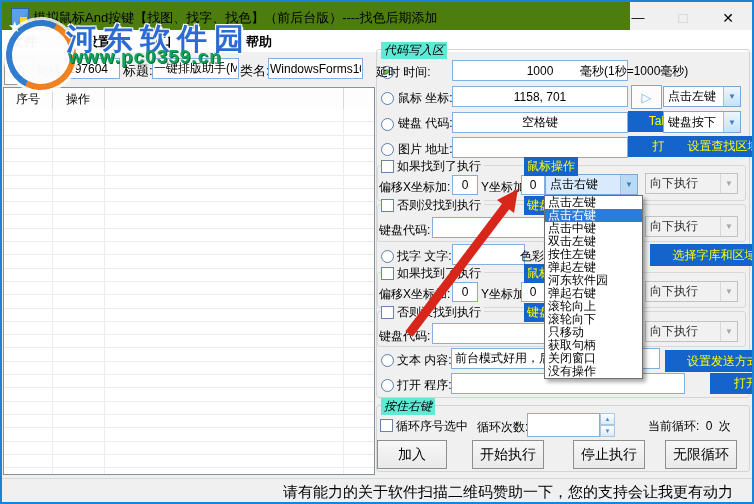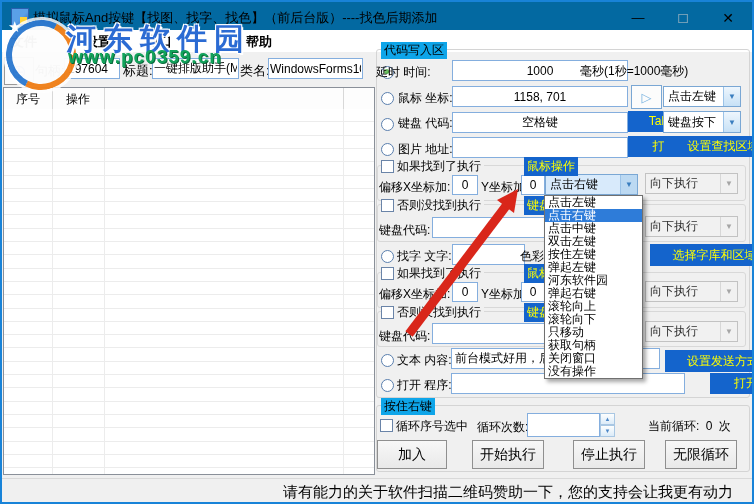--- a/index.html
+++ b/index.html
@@ -1,20 +1,20 @@
 <!DOCTYPE html>
 <html><head>
 <meta charset="utf-8">
 <style>
   html,body{margin:0;padding:0;background:#888;}
   .window{position:relative;width:754px;height:504px;background:#f0f0f0;overflow:hidden;
     font-family:"Liberation Sans","DejaVu Sans",sans-serif;font-size:12px;color:#000;}
   .win-border{position:absolute;inset:0;border:2px solid #1883d8;pointer-events:none;z-index:60;}
   
-  .titlebar{position:absolute;left:2px;top:2px;width:750px;height:28px;background:#0369a1;}
+  .titlebar{position:absolute;left:2px;top:2px;width:628px;height:28px;background:#4d7c0f;}
   .title-text{position:absolute;left:31px;top:7px;font-size:13px;white-space:nowrap;}
   .app-icon{position:absolute;left:9px;top:6px;width:16px;height:16px;background:linear-gradient(135deg,#5aa0e8 55%,#2c62b8);border:1px solid #2a5fae;}
   .app-icon i{position:absolute;right:1px;bottom:1px;width:7px;height:7px;background:#ffd335;}
   .cap-btn{position:absolute;top:6px;width:26px;height:19px;display:flex;align-items:center;justify-content:center;font-size:13px;}
   
   .menubar{position:absolute;left:2px;top:30px;width:750px;height:22px;background:#fff;}
   .menu-item{position:absolute;top:3px;height:18px;width:32px;text-align:center;font-size:13px;font-weight:bold;}
   
   .lbl{position:absolute;white-space:nowrap;font-size:12px;}
   .inp{position:absolute;background:#fff;border:1px solid #84aede;font-size:12px;color:#000;padding:0 3px;box-sizing:border-box;outline:none;font-family:inherit;}
@@ -22,21 +22,21 @@
   .toolbtn{position:absolute;background:#fcfcfc;border:1px solid #999;display:flex;align-items:center;justify-content:center;}
   
   .tbl{position:absolute;left:3px;top:87px;width:372px;height:388px;background:#fff;border:1px solid #8a9099;box-sizing:border-box;}
   .tbl-h{position:absolute;left:0;top:0;width:100%;height:21px;background:#fdfdfd;border-bottom:1px solid #e0e0e0;}
   .tbl-hcell{position:absolute;top:3px;font-size:12px;text-align:center;}
   .vline{position:absolute;width:1px;background:#ececec;top:0;bottom:0;}
   .tbl-body{position:absolute;left:0;top:21px;right:0;bottom:0;
     background:repeating-linear-gradient(to bottom,#fff 0 12.3px,#ececec 12.3px 13.3px);}
   
   .grp{position:absolute;border:1px solid #d4d4d4;border-radius:3px;}
-  .grp-label{position:absolute;background:#0ea5e9;padding:0 3px;font-size:12px;z-index:2;}
+  .grp-label{position:absolute;background:#5eead4;padding:0 3px;font-size:12px;z-index:2;font-style:italic;}
   .mini-grp{position:absolute;border:1px solid #d8d8d8;border-radius:3px;}
   
   .radio{position:absolute;width:11px;height:11px;border:1px solid #5a7fae;border-radius:50%;background:#fff;}
   .radio.checked::after{content:"";position:absolute;left:2px;top:2px;width:5px;height:5px;border-radius:50%;
     background:radial-gradient(circle at 35% 35%,#8fd37f,#2c9a2c);}
   .checkbox{position:absolute;width:11px;height:11px;border:1px solid #6a84a8;background:#fff;}
   .cap{position:absolute;background:#f0f0f0;padding:0 3px;white-space:nowrap;font-size:12px;z-index:2;}
   .tag{position:absolute;background:#1464cc;color:#ffff00;font-size:12px;padding:1px 3px;white-space:nowrap;z-index:2;}
   .bbtn{position:absolute;background:#1464cc;color:#ffff00;font-size:12px;display:flex;align-items:center;justify-content:center;white-space:nowrap;cursor:default;padding-left:20px;}
   .combo{position:absolute;display:flex;align-items:stretch;background:#fff;border:1px solid #7aa7d4;font-size:12px;box-sizing:border-box;}

